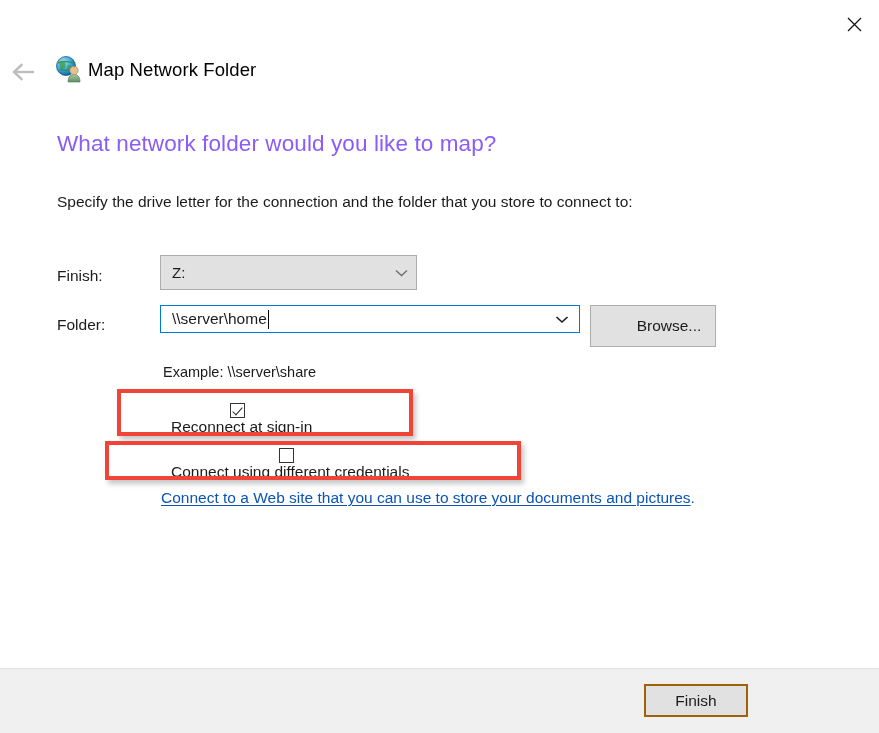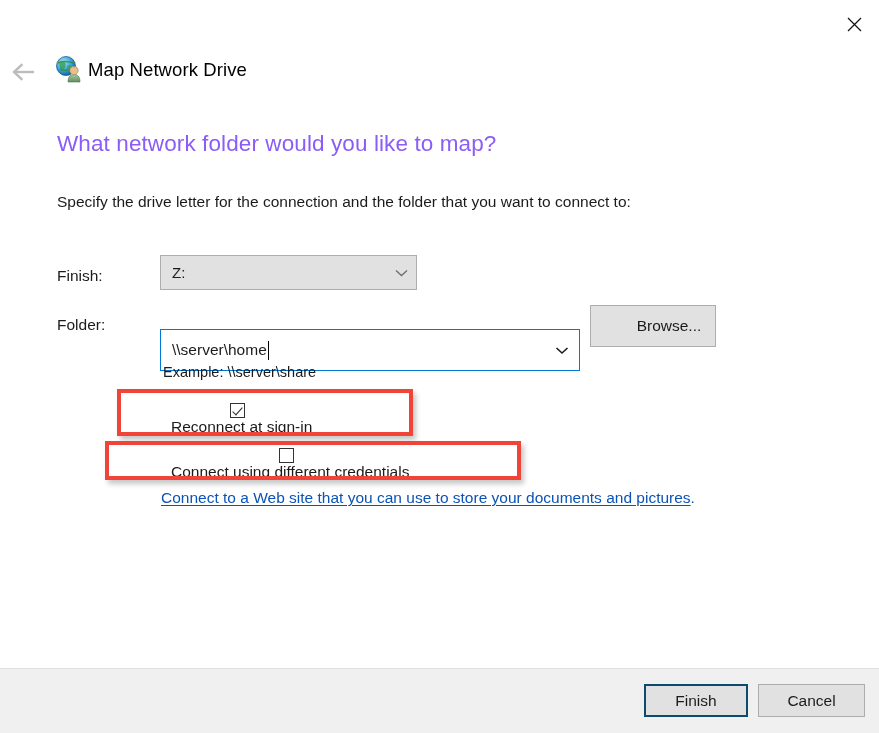--- a/index.html
+++ b/index.html
@@ -110,28 +110,27 @@
   .drive-combo .combo-arrow {
     width: 30px;
     display: flex;
     align-items: center;
     justify-content: center;
   }
 
   .folder-combo {
     position: absolute;
     left: 160px; top: 305px;
-    width: 420px; height: 42px;
+    width: 420px; height: 28px;
     background: #ffffff;
     border: 1px solid #0078d7;
     box-sizing: border-box;
     display: flex;
     align-items: center;
     cursor: text;
-    margin-top: 24px;
   }
   .folder-combo .folder-text-wrap {
     flex: 1;
     padding-left: 11px;
     display: flex;
     align-items: center;
     white-space: nowrap;
   }
   .folder-combo .folder-value {
     font-size: 15.5px;
@@ -257,21 +256,21 @@
     display: flex;
     align-items: center;
     justify-content: center;
     font-size: 15.5px;
     color: #1b1b1b;
     cursor: default;
   }
   .btn-finish {
     left: 644px; top: 15px;
     width: 104px;
-    border: 2px solid #0c4a6e;
+    border: 2px solid #a16207;
   }
   .btn-cancel {
     left: 758px; top: 15px;
     width: 107px;
     border: 1px solid #adadad;
   }
 </style>
 </head>
 <body>
 
@@ -307,24 +306,24 @@
     <path d="M3 8 Q8 5 19 8" stroke="#2f8a3e" stroke-width="1.6" fill="none" opacity="0.85"></path>
     <path d="M5 14 Q10 17 18 13" stroke="#2f8a3e" stroke-width="1.6" fill="none" opacity="0.85"></path>
     <ellipse cx="7.5" cy="10" rx="3" ry="4.2" fill="#3f9b4a" opacity="0.8"></ellipse>
     <ellipse cx="14.5" cy="13" rx="2.6" ry="3" fill="#3f9b4a" opacity="0.7"></ellipse>
     <path d="M13 27 C13 21 16 19.5 19 19.5 C22 19.5 25 21 25 27 Z" fill="url(#bodyg)" stroke="#4a7350" stroke-width="0.6"></path>
     <circle cx="19" cy="15.5" r="4.2" fill="#e7c08f" stroke="#a08156" stroke-width="0.6"></circle>
     <path d="M15.2 14 Q19 10.6 22.8 14 Q21 12.4 19 12.6 Q17 12.6 15.2 14 Z" fill="#6b4f2a"></path>
   </svg>
 </div>
 
-<div class="app-title">Map Network Drive</div>
+<div class="app-title">Map Network Folder</div>
 
 <div class="page-heading">What network folder would you like to map?</div>
-<div class="instruction">Specify the drive letter for the connection and the folder that you want to connect to:</div>
+<div class="instruction">Specify the drive letter for the connection and the folder that you store to connect to:</div>
 
 <div class="field-label label-drive">Finish:</div>
 <div class="drive-combo">
   <span class="combo-value">Z:</span>
   <span class="combo-arrow">
     <svg width="13" height="8" viewBox="0 0 13 8">
       <path d="M1 1.5 L6.5 6.5 L12 1.5" stroke="#6d6d6d" stroke-width="1.3" fill="none"></path>
     </svg>
   </span>
 </div>
@@ -358,14 +357,13 @@
 
 <div class="annot-box annot-1"></div>
 <div class="annot-box annot-2"></div>
 
 <div class="web-link">
   <span class="link-text">Connect to a Web site that you can use to store your documents and pictures</span><span class="link-period">.</span>
 </div>
 
 <div class="footer">
   <div class="footer-btn btn-finish">Finish</div>
-  <div class="footer-btn btn-cancel">Cancel</div>
 </div>
 
 </body></html>

